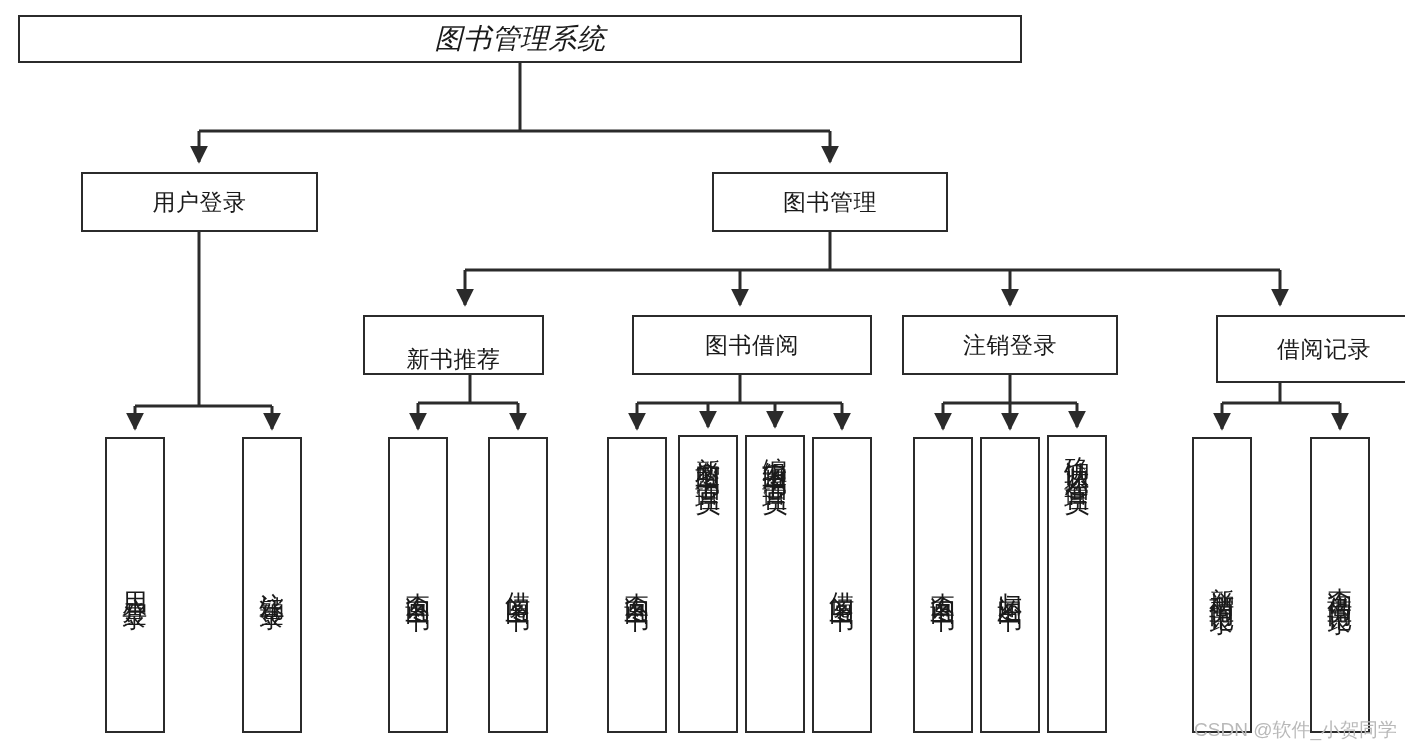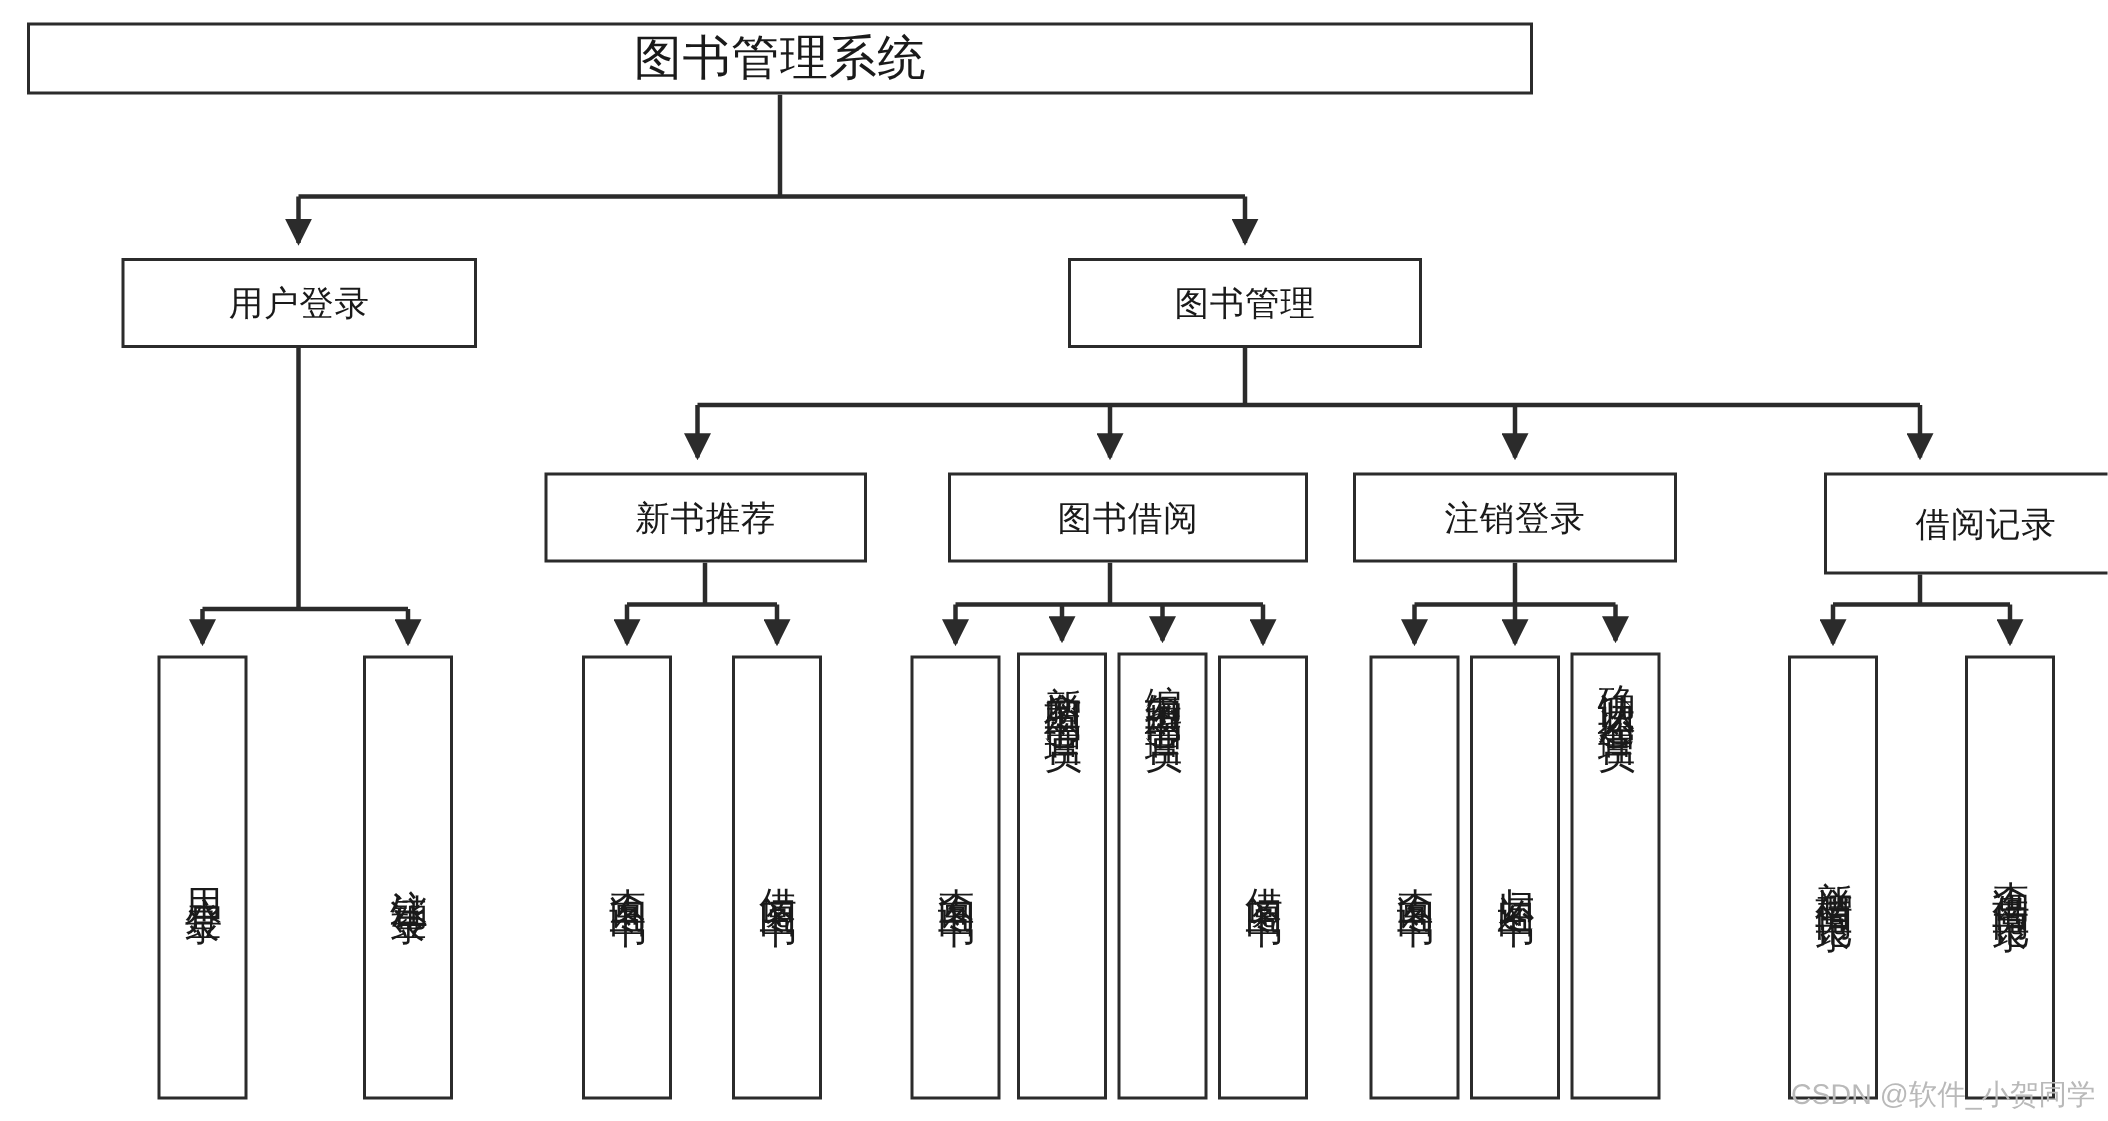--- a/index.html
+++ b/index.html
@@ -25,21 +25,21 @@
   }
   .node .lbl{
     display:block;
     text-align:center;
     line-height:1.22;
     letter-spacing:0.5px;
   }
 
   
   .node.h .lbl{font-size:23px;}
-  .node.root .lbl{font-size:32px;}
+  .node.root .lbl{font-size:28px;font-style:italic;}
 
   
   .node.v{
     align-items:flex-start;
     justify-content:center;
     padding-top:0;
   }
   .node.v .lbl{
     writing-mode:vertical-rl;
     text-orientation:upright;
@@ -122,21 +122,21 @@
     <span class="lbl">图书管理系统</span>
   </div>
 
   <div class="node h" style="left:81px;top:172px;width:237px;height:60px;">
     <span class="lbl">用户登录</span>
   </div>
   <div class="node h" style="left:712px;top:172px;width:236px;height:60px;align-items:center;">
     <span class="lbl">图书管理</span>
   </div>
 
-  <div class="node h" style="left:363px;top:315px;width:215px;height:60px;">
+  <div class="node h" style="left:363px;top:315px;width:181px;height:60px;align-items:flex-end;">
     <span class="lbl">新书推荐</span>
   </div>
   <div class="node h" style="left:632px;top:315px;width:240px;height:60px;">
     <span class="lbl">图书借阅</span>
   </div>
   <div class="node h" style="left:902px;top:315px;width:216px;height:60px;">
     <span class="lbl">注销登录</span>
   </div>
   <div class="node h" style="left:1216px;top:315px;width:216px;height:68px;">
     <span class="lbl">借阅记录</span>

